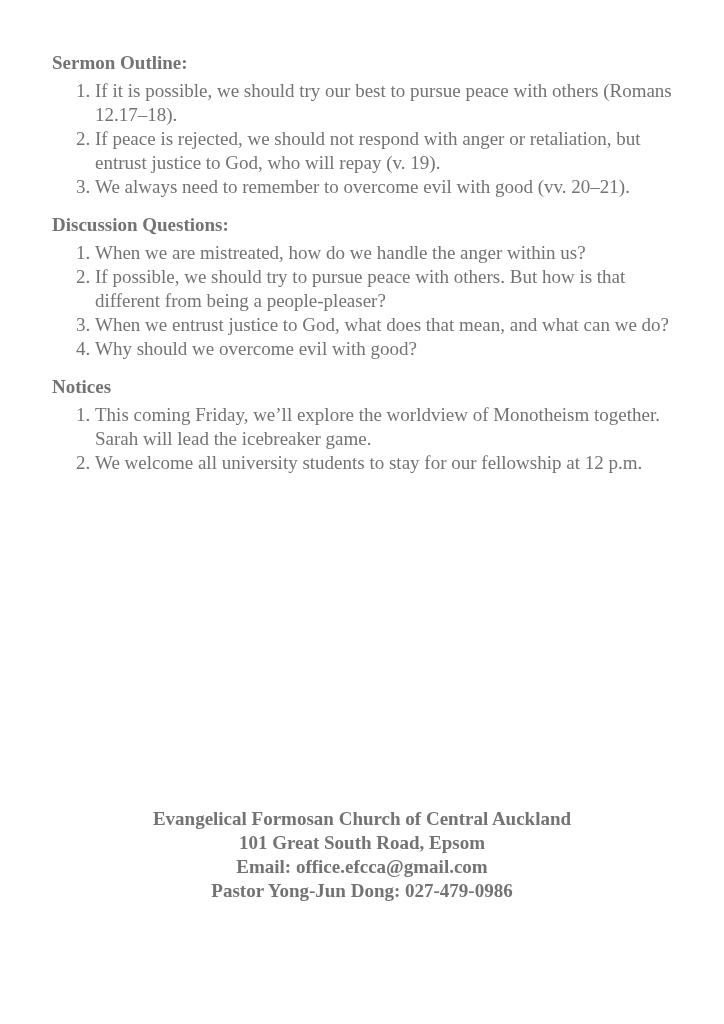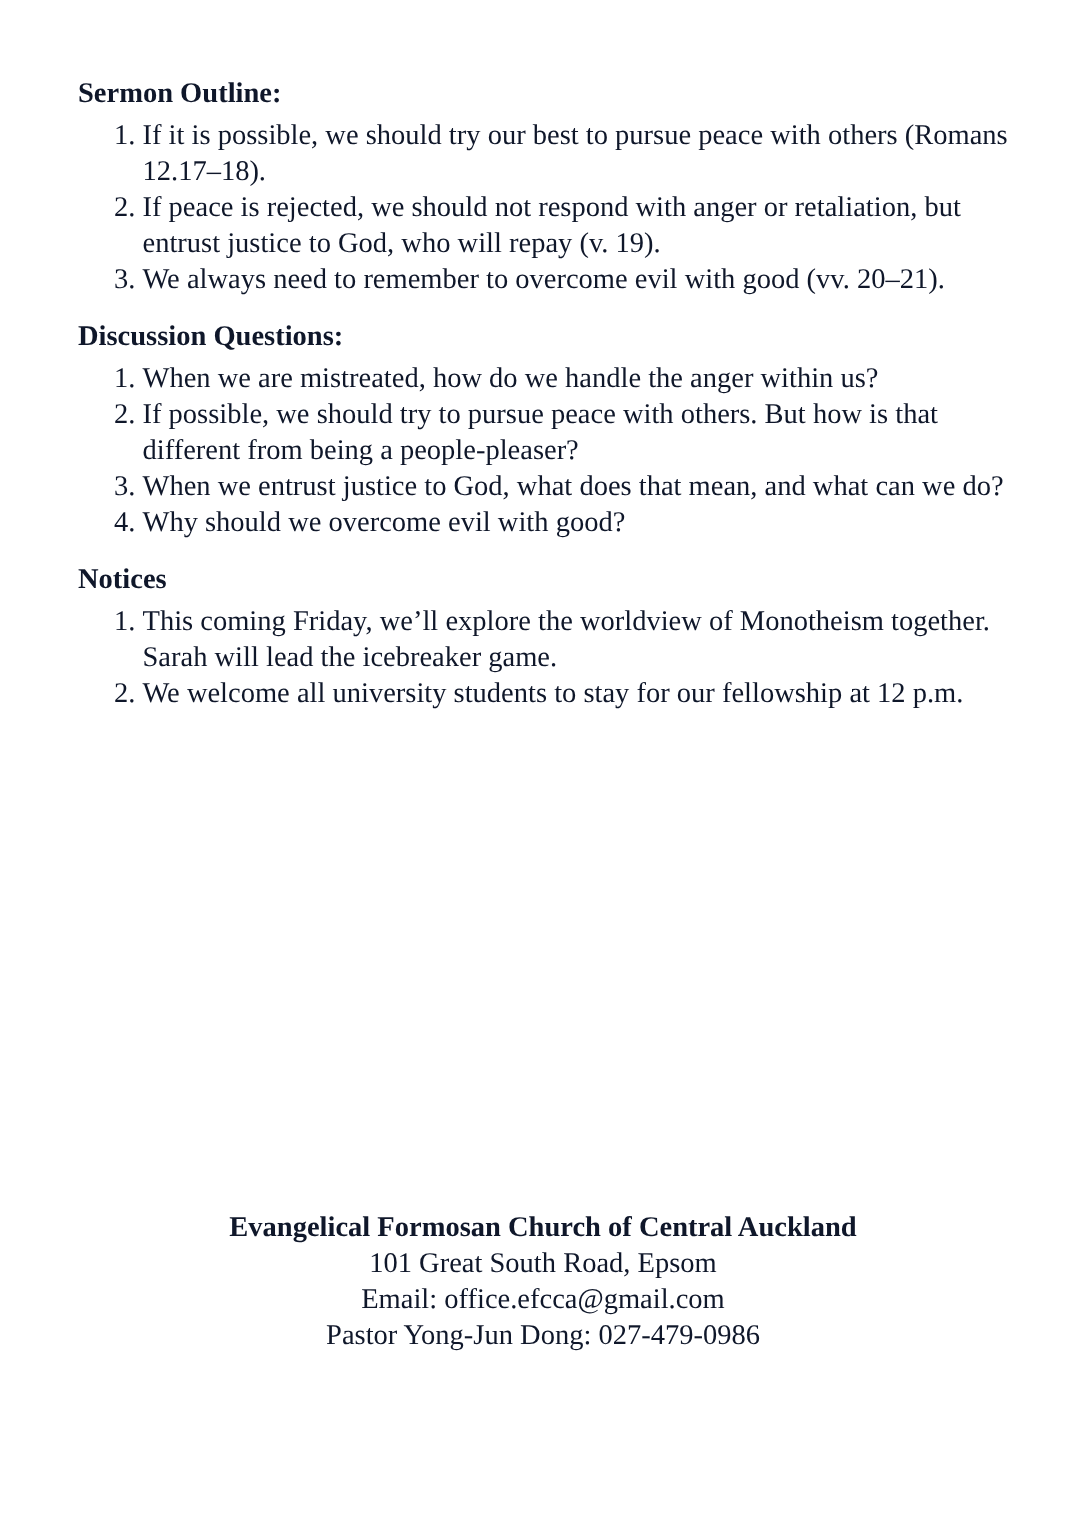--- a/index.html
+++ b/index.html
@@ -6,21 +6,21 @@
     margin: 0;
     padding: 0;
     background: #ffffff;
   }
   .page {
     position: relative;
     width: 724px;
     height: 1024px;
     box-sizing: border-box;
     background: #ffffff;
-    color: #0f172a;
+    color: #737373;
     font-family: "Liberation Serif", "DejaVu Serif", serif;
     font-size: 19px;
     line-height: 24px;
     padding: 51px 46px 0 52px;
     overflow: hidden;
   }
   .doc-section h3 {
     font-size: 19px;
     line-height: 24px;
     font-weight: bold;
@@ -44,20 +44,21 @@
   }
   .footer {
     position: absolute;
     top: 807px;
     left: 0;
     right: 0;
     text-align: center;
   }
   .footer .line {
     margin: 0;
+    font-weight: bold;
   }
   .footer .church-name {
     font-weight: bold;
   }
   .footer .pastor {
   }
 </style>
 </head>
 <body>
 

